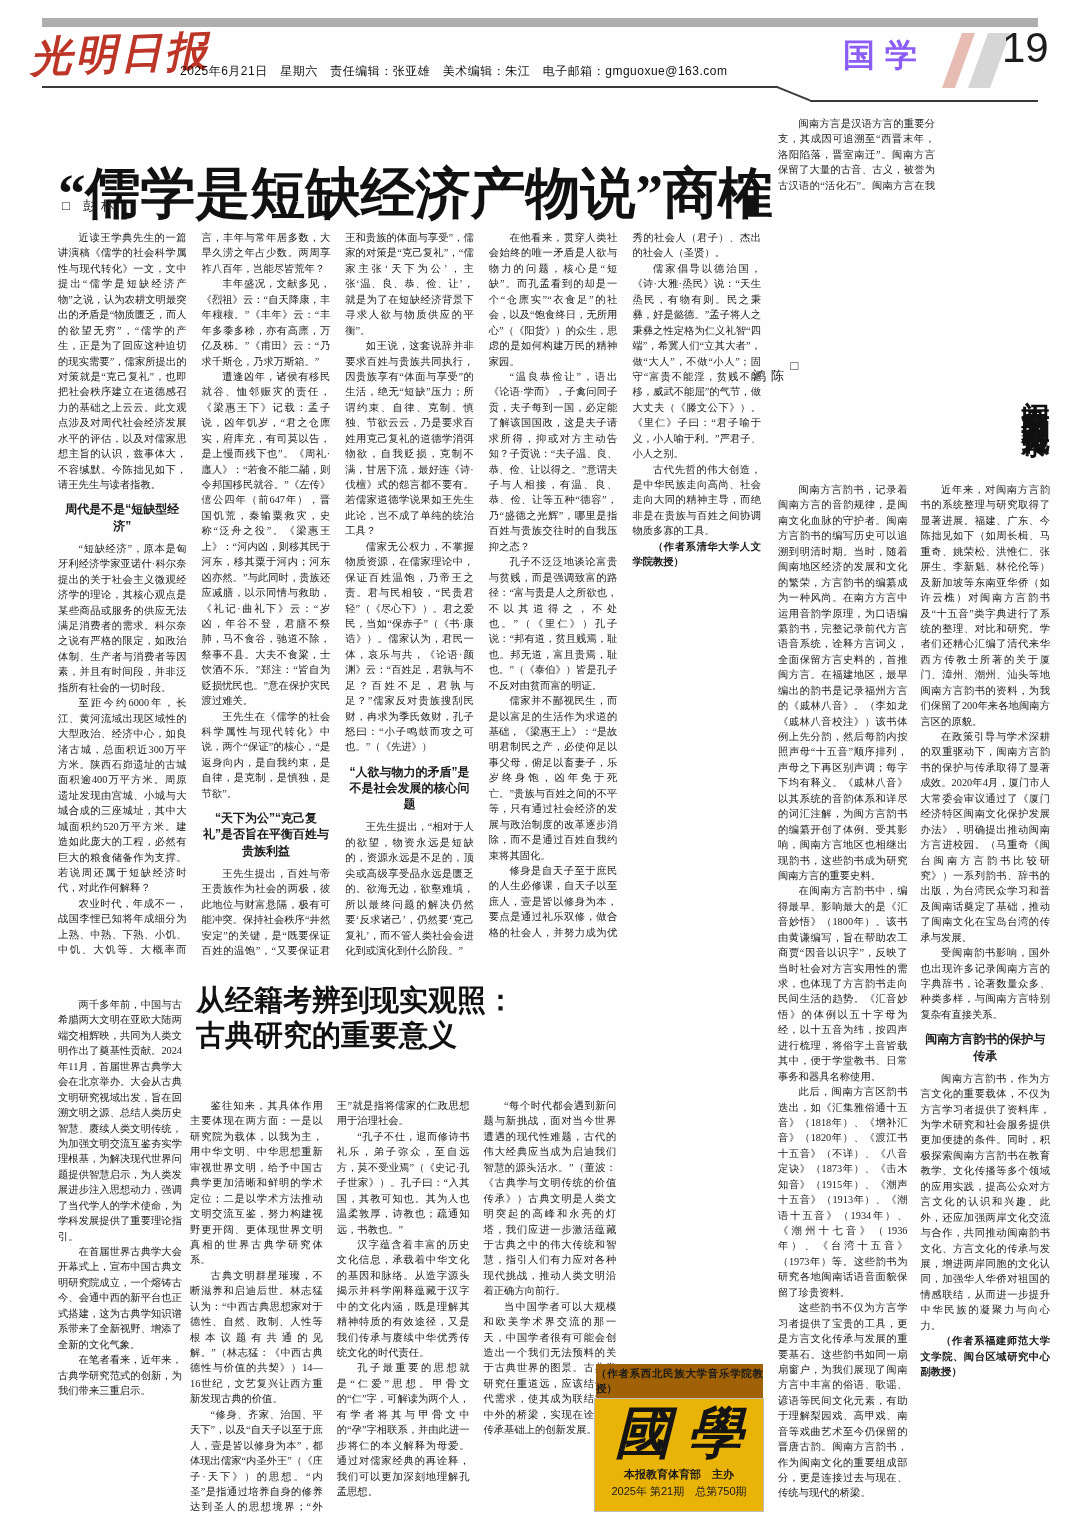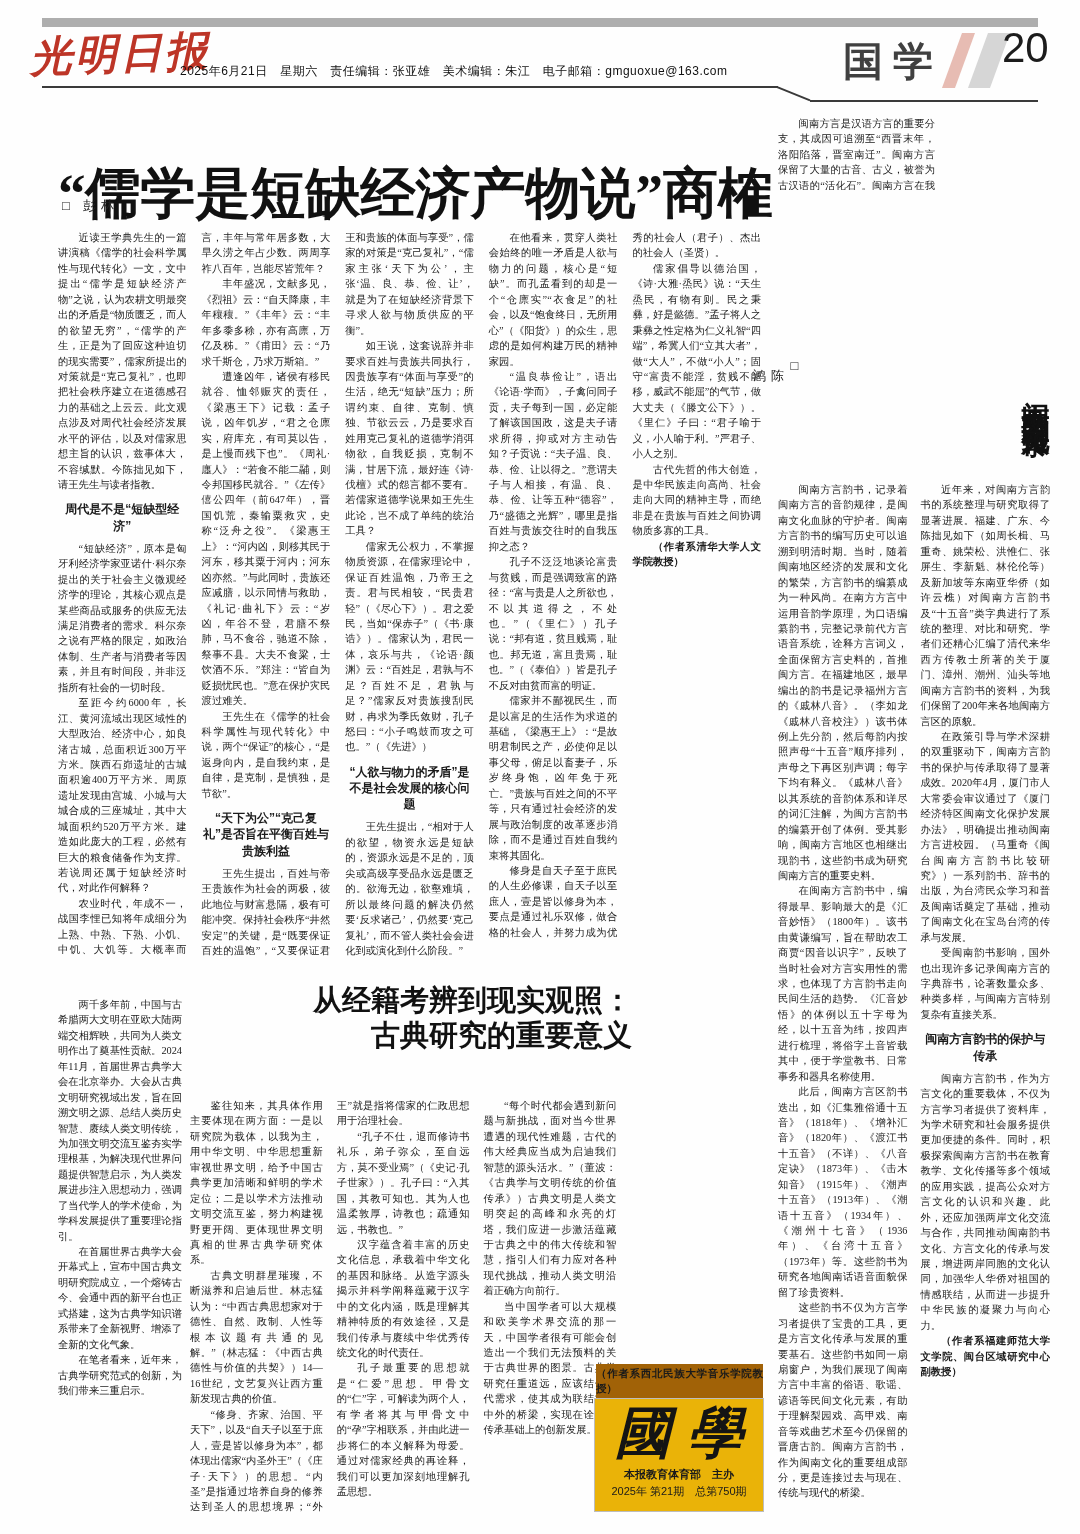--- a/index.html
+++ b/index.html
@@ -12,42 +12,42 @@
   
   .graybar{left:42px;top:18px;width:996px;height:9px;background:#aeaeae;}
   .logo{left:30px;top:26px;font-size:42px;font-weight:bold;font-style:italic;
         color:#bd3527;letter-spacing:3px;transform:rotate(-2deg);white-space:nowrap;}
   .dateline{left:180px;top:63px;font-size:12px;font-family:"Liberation Sans","DejaVu Sans",sans-serif;
         color:#111;white-space:nowrap;letter-spacing:0.5px;}
   .hrule-left{left:42px;top:86px;width:736px;height:2px;background:#3a3a3a;}
   .hrule-diag{left:777px;top:86px;width:36px;height:2px;background:#3a3a3a;
         transform:rotate(22deg);transform-origin:left top;}
   .hrule-right{left:810px;top:100px;width:228px;height:2px;background:#3a3a3a;}
-  .badge-label{left:843px;top:34px;font-size:40px;font-weight:bold;color:#404040;
+  .badge-label{left:843px;top:34px;font-size:32px;font-weight:bold;color:#8b5cf6;
         letter-spacing:10px;white-space:nowrap;}
   .stripe1{left:952px;top:33px;width:13px;height:55px;background:#e7bcb3;transform:skewX(-20deg);}
   .stripe2{left:978px;top:33px;width:22px;height:55px;background:#d6d6d6;transform:skewX(-20deg);}
   .pagenum{left:1002px;top:24px;font-size:42px;font-family:"Liberation Sans","DejaVu Sans",sans-serif;
         color:#1c1c1c;}
   
   .a1-title{left:58px;top:120px;width:705px;font-size:55px;font-weight:bold;
         letter-spacing:0px;white-space:nowrap;color:#111;}
   .a1-author{left:62px;top:197px;font-size:13px;letter-spacing:5px;color:#222;}
   .a1-cols{left:58px;top:230px;width:703px;height:732px;
         column-count:5;column-gap:15px;column-fill:auto;overflow:hidden;}
   
   .bodytext{font-size:10.3px;line-height:1.5;text-align:justify;}
   .para{margin:0;text-indent:2em;}
   .subhead{margin:9px 0 7px;font-size:12px;font-weight:bold;text-align:center;
         font-family:"Liberation Sans","DejaVu Sans",sans-serif;line-height:1.35;
         break-inside:avoid;}
   .byline{font-weight:bold;}
   
   .a2-col1{left:58px;top:997px;width:124px;height:518px;overflow:hidden;}
-  .a2-head{left:196px;top:983px;width:436px;text-align:right;}
+  .a2-head{left:196px;top:983px;width:436px;text-align:left;}
   .a2-head .t{font-size:29px;font-weight:bold;line-height:1.2;color:#111;}
   .a2-head .au{margin-top:9px;font-size:12.5px;letter-spacing:4px;}
   .a2-cols{left:190px;top:1098px;width:573px;height:417px;
         column-count:4;column-gap:14px;column-fill:auto;overflow:hidden;}
   .a2-byline{left:596px;top:1364px;width:167px;background:#a16207;
         font-size:10.5px;font-weight:bold;line-height:1.45;text-align:justify;padding:2px 0;}
   
   .emblem{left:594px;top:1398px;width:168px;height:112px;border:1px solid #bdbdbd;
         background:#eab308;text-align:center;}
   .emblem .cal{font-size:56px;font-weight:bold;font-style:italic;letter-spacing:16px;
@@ -72,21 +72,21 @@
 
 <div class="abs graybar"></div>
 <div class="abs logo">光明日报</div>
 <div class="abs dateline">2025年6月21日　星期六　责任编辑：张亚雄　美术编辑：朱江　电子邮箱：gmguoxue@163.com</div>
 <div class="abs hrule-left"></div>
 <div class="abs hrule-diag"></div>
 <div class="abs hrule-right"></div>
 <div class="abs badge-label">国学</div>
 <div class="abs stripe1"></div>
 <div class="abs stripe2"></div>
-<div class="abs pagenum">20</div>
+<div class="abs pagenum">19</div>
 
 <h1 class="abs a1-title">“儒学是短缺经济产物说”商榷</h1>
 <div class="abs a1-author">□ 彭林</div>
 <div class="abs a1-cols bodytext">
     <p class="para">近读王学典先生的一篇讲演稿《儒学的社会科学属性与现代转化》一文，文中提出“儒学是短缺经济产物”之说，认为农耕文明最突出的矛盾是“物质匮乏，而人的欲望无穷”，“儒学的产生，正是为了回应这种迫切的现实需要”，儒家所提出的对策就是“克己复礼”，也即把社会秩序建立在道德感召力的基础之上云云。此文观点涉及对周代社会经济发展水平的评估，以及对儒家思想主旨的认识，兹事体大，不容缄默。今陈拙见如下，请王先生与读者指教。</p>
     <h3 class="subhead">周代是不是“短缺型经济”</h3>
     <p class="para">“短缺经济”，原本是匈牙利经济学家亚诺什·科尔奈提出的关于社会主义微观经济学的理论，其核心观点是某些商品或服务的供应无法满足消费者的需求。科尔奈之说有严格的限定，如政治体制、生产者与消费者等因素，并且有时间段，并非泛指所有社会的一切时段。</p>
     <p class="para">至距今约6000年，长江、黄河流域出现区域性的大型政治、经济中心，如良渚古城，总面积近300万平方米。陕西石峁遗址的古城面积逾400万平方米。周原遗址发现由宫城、小城与大城合成的三座城址，其中大城面积约520万平方米。建造如此庞大的工程，必然有巨大的粮食储备作为支撑。若说周还属于短缺经济时代，对此作何解释？</p>
     <p class="para">农业时代，年成不一，战国李悝已知将年成细分为上熟、中熟、下熟、小饥、中饥、大饥等。大概率而言，丰年与常年居多数，大旱久涝之年占少数。两周享祚八百年，岂能尽皆荒年？</p>
     <p class="para">丰年盛况，文献多见，《烈祖》云：“自天降康，丰年穰穰。”《丰年》云：“丰年多黍多稌，亦有高廪，万亿及秭。”《甫田》云：“乃求千斯仓，乃求万斯箱。”</p>

